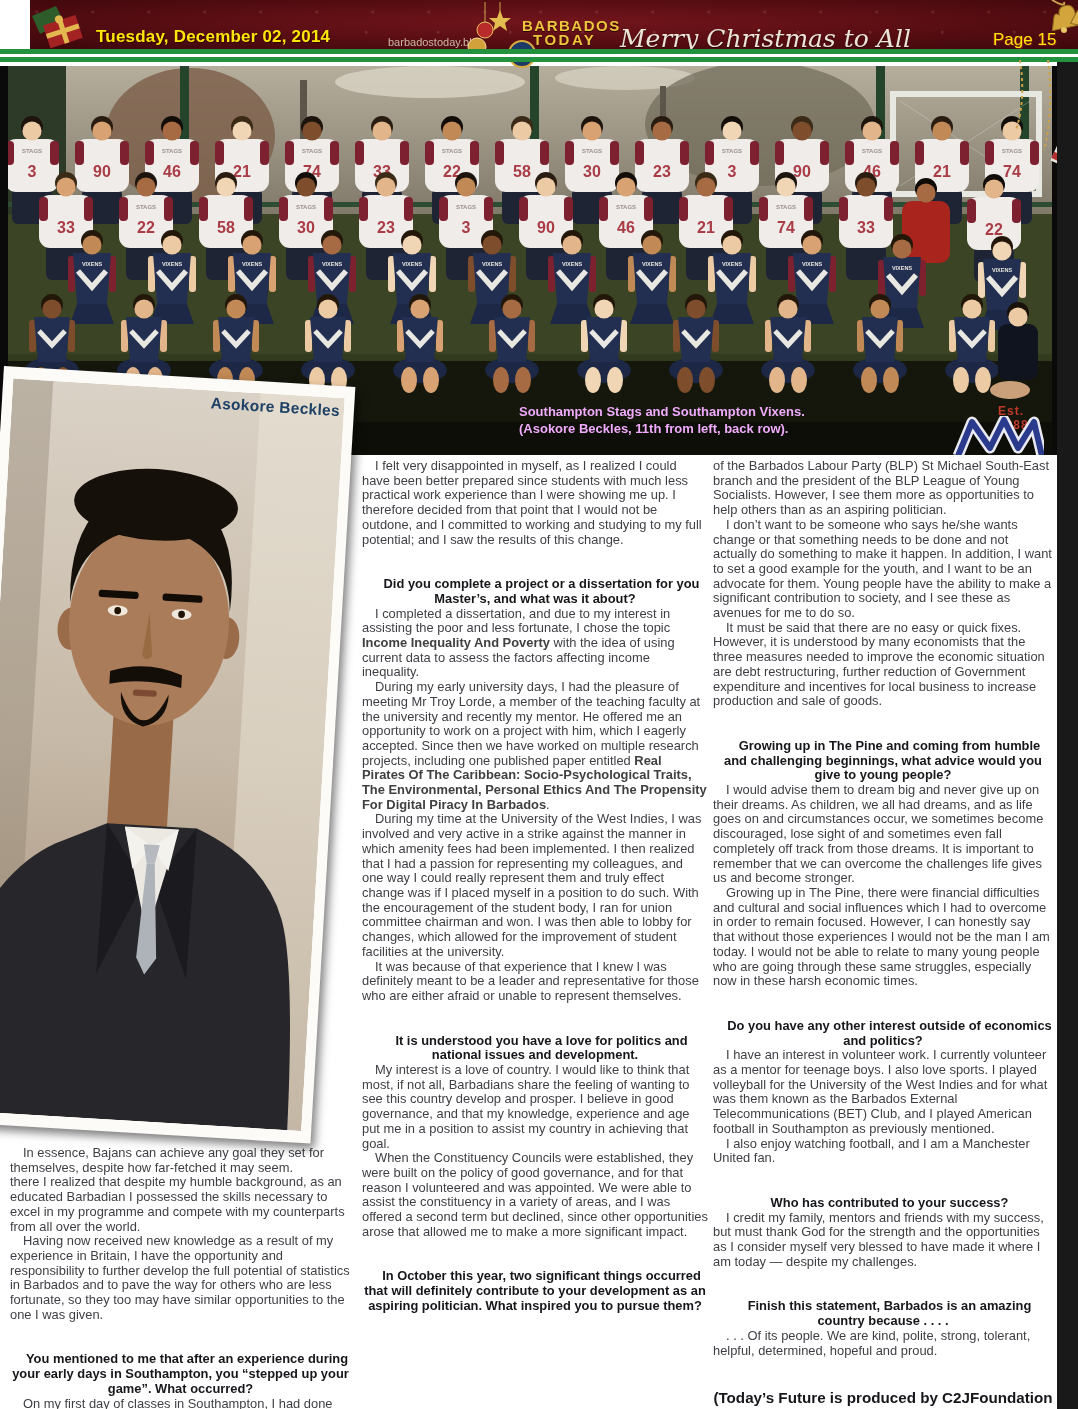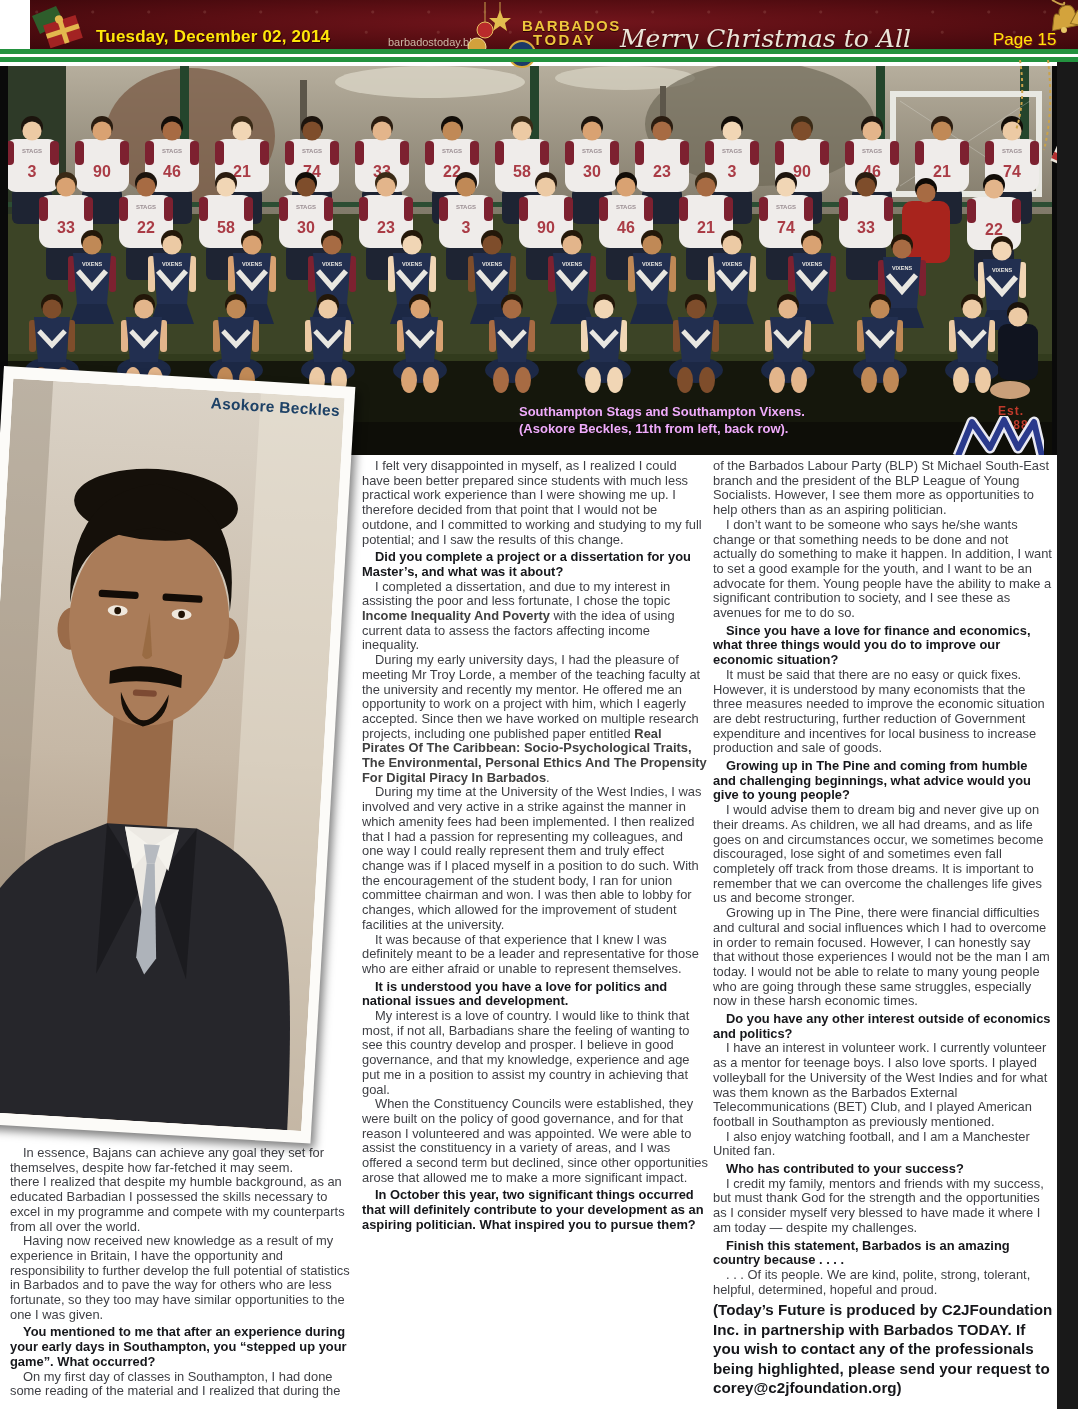--- a/index.html
+++ b/index.html
@@ -52,21 +52,21 @@
   .portrait{position:absolute;left:4px;top:366px;width:352px;height:758px;background:#fcfbf8;
     transform:rotate(3.4deg);transform-origin:0 0;box-shadow:4px 5px 10px rgba(0,0,0,.5);z-index:12;}
   .portrait .pname{position:absolute;right:14px;top:16px;font-weight:bold;font-size:15.5px;
     color:#1d4166;z-index:3;letter-spacing:.3px;}
   .portrait .pphoto{position:absolute;left:10px;right:10px;top:12px;bottom:12px;overflow:hidden;}
   .portrait svg{display:block;width:100%;height:100%;}
   
   .art{position:absolute;z-index:6;}
   .art p{margin:0;font-size:12.9px;line-height:14.7px;color:#3e3f44;}
   .art p.ind{text-indent:13px;}
-  .art p.gap{margin-top:3px;}
+  .art p.gap{margin-top:30px;text-align:center;}
   .art p.q{font-weight:bold;color:#16171b;}
   .art p.credit{font-weight:bold;color:#16171b;font-size:15.2px;line-height:19.5px;}
   .art b{font-weight:bold;color:#404040;}
   .col1{left:10px;top:1146px;width:341px;}
   .col2{left:362px;top:459px;width:346px;}
   .col3{left:713px;top:459px;width:340px;}
 </style>
 </head>
 <body>
 
@@ -625,21 +625,20 @@
     <p class="p ind"><span>During my time at the University of the West Indies, I was involved and very active in a strike against the manner in which amenity fees had been implemented. I then realized that I had a passion for representing my colleagues, and one way I could really represent them and truly effect change was if I placed myself in a position to do such. With the encouragement of the student body, I ran for union committee chairman and won. I was then able to lobby for changes, which allowed for the improvement of student facilities at the university.</span></p>
     <p class="p ind"><span>It was because of that experience that I knew I was definitely meant to be a leader and representative for those who are either afraid or unable to represent themselves.</span></p>
     <p class="q ind gap"><span>It is understood you have a love for politics and national issues and development.</span></p>
     <p class="p ind"><span>My interest is a love of country. I would like to think that most, if not all, Barbadians share the feeling of wanting to see this country develop and prosper. I believe in good governance, and that my knowledge, experience and age put me in a position to assist my country in achieving that goal.</span></p>
     <p class="p ind"><span>When the Constituency Councils were established, they were built on the policy of good governance, and for that reason I volunteered and was appointed. We were able to assist the constituency in a variety of areas, and I was offered a second term but declined, since other opportunities arose that allowed me to make a more significant impact.</span></p>
     <p class="q ind gap"><span>In October this year, two significant things occurred that will definitely contribute to your development as an aspiring politician. What inspired you to pursue them?</span></p>
   </div>
 <div class="art col3">
     <p class="p"><span>of the Barbados Labour Party (BLP) St Michael South-East branch and the president of the BLP League of Young Socialists. However, I see them more as opportunities to help others than as an aspiring politician.</span></p>
     <p class="p ind"><span>I don’t want to be someone who says he/she wants change or that something needs to be done and not actually do something to make it happen. In addition, I want to set a good example for the youth, and I want to be an advocate for them. Young people have the ability to make a significant contribution to society, and I see these as avenues for me to do so.</span></p>
-    <p class="q ind gap"><span>Since you have a love for finance and economics, what three things would you do to improve our economic situation?</span></p>
     <p class="p ind"><span>It must be said that there are no easy or quick fixes. However, it is understood by many economists that the three measures needed to improve the economic situation are debt restructuring, further reduction of Government expenditure and incentives for local business to increase production and sale of goods.</span></p>
     <p class="q ind gap"><span>Growing up in The Pine and coming from humble and challenging beginnings, what advice would you give to young people?</span></p>
     <p class="p ind"><span>I would advise them to dream big and never give up on their dreams. As children, we all had dreams, and as life goes on and circumstances occur, we sometimes become discouraged, lose sight of and sometimes even fall completely off track from those dreams. It is important to remember that we can overcome the challenges life gives us and become stronger.</span></p>
     <p class="p ind"><span>Growing up in The Pine, there were financial difficulties and cultural and social influences which I had to overcome in order to remain focused. However, I can honestly say that without those experiences I would not be the man I am today. I would not be able to relate to many young people who are going through these same struggles, especially now in these harsh economic times.</span></p>
     <p class="q ind gap"><span>Do you have any other interest outside of economics and politics?</span></p>
     <p class="p ind"><span>I have an interest in volunteer work. I currently volunteer as a mentor for teenage boys. I also love sports. I played volleyball for the University of the West Indies and for what was them known as the Barbados External Telecommunications (BET) Club, and I played American football in Southampton as previously mentioned.</span></p>
     <p class="p ind"><span>I also enjoy watching football, and I am a Manchester United fan.</span></p>
     <p class="q ind gap"><span>Who has contributed to your success?</span></p>
     <p class="p ind"><span>I credit my family, mentors and friends with my success, but must thank God for the strength and the opportunities as I consider myself very blessed to have made it where I am today — despite my challenges.</span></p>
     <p class="q ind gap"><span>Finish this statement, Barbados is an amazing country because . . . .</span></p>

